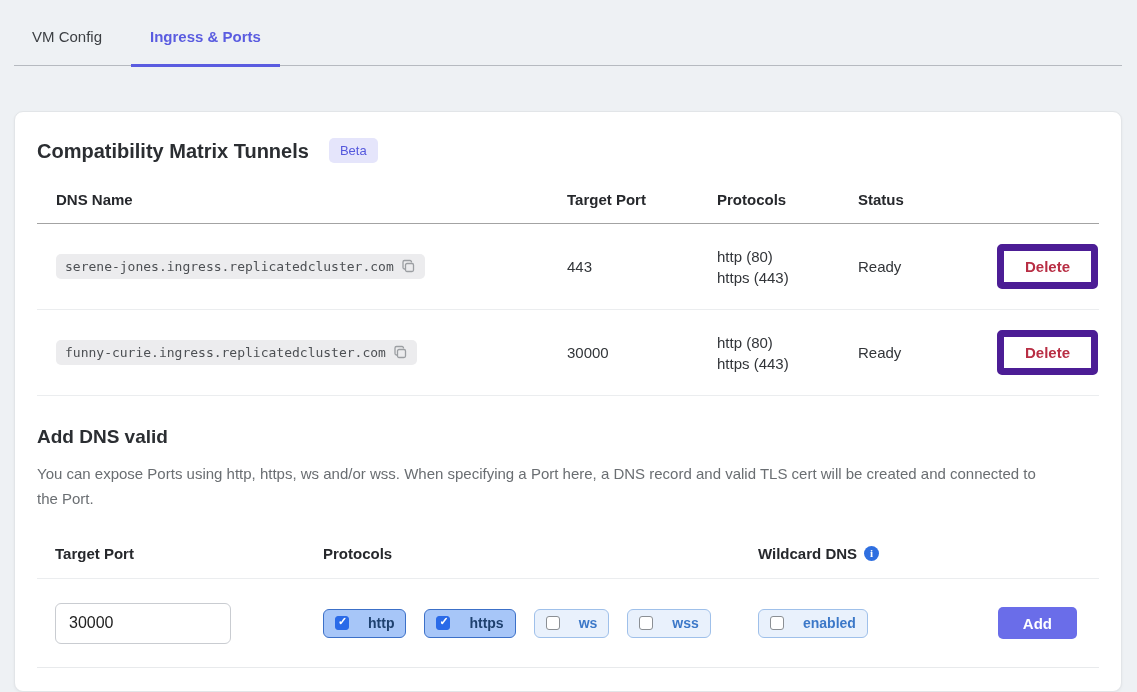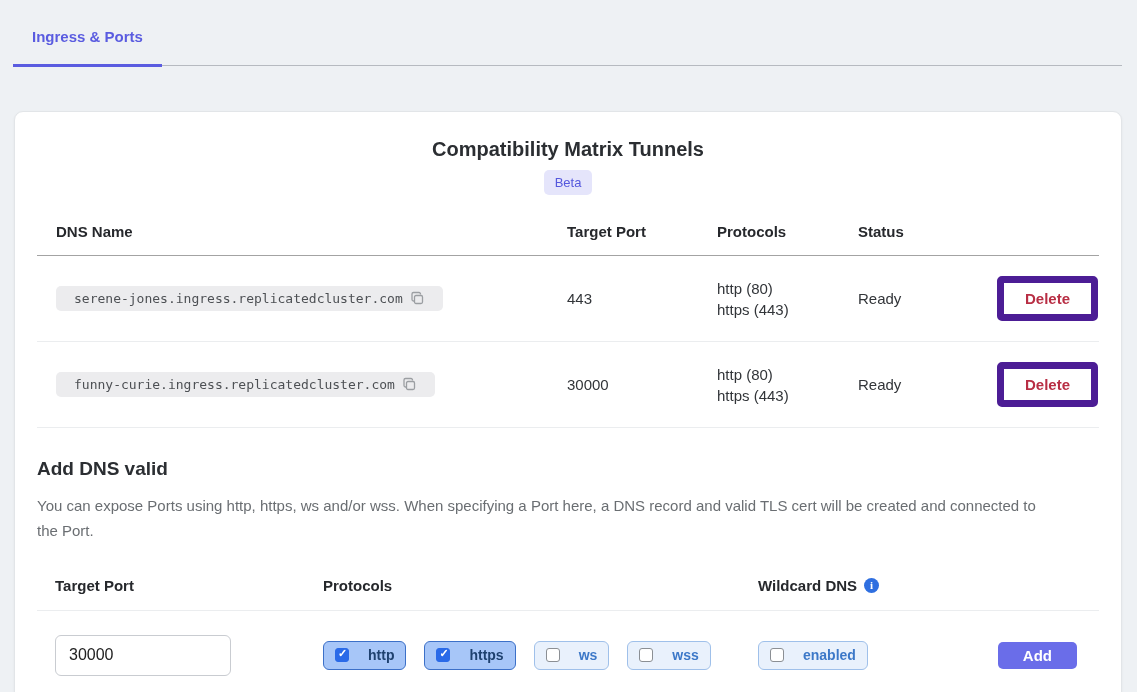--- a/index.html
+++ b/index.html
@@ -36,21 +36,21 @@
 
   
   .card {
     margin: 45px 15px 0 14px;
     background: #fff;
     border: 1px solid #e2e5e8;
     border-radius: 9px;
     box-shadow: 0 1px 3px rgba(0,0,0,0.05);
     padding: 26px 22px 22px;
   }
-  .card-title-row { display: flex; align-items: center; gap: 9px; flex-direction: column; }
+  .card-title-row { display: flex; align-items: flex-end; gap: 20px; }
   .card-title { font-size: 20px; font-weight: 700; color: #2b2e32; }
   .beta-badge {
     background: #e5e5fb; color: #5558dd;
     font-size: 13px; font-weight: 400;
     padding: 5px 11px; border-radius: 5px;
   }
 
   
   table.tunnels { width: 100%; border-collapse: collapse; margin-top: 12px; table-layout: fixed; }
   .tunnels th {
@@ -61,21 +61,21 @@
     font-size: 15px; color: #323539;
     padding: 20px 0; border-bottom: 1px solid #ebedef;
     vertical-align: middle;
   }
   .tunnels th:first-child, .tunnels td:first-child { padding-left: 19px; }
   .tunnels th:last-child, .tunnels td:last-child { text-align: right; padding-right: 22px; }
 
   .dns-pill {
     display: inline-flex; align-items: center; gap: 7px;
     background: #ececee; border-radius: 5px;
-    padding: 5px 18px;
+    padding: 5px 9px;
     font-family: "DejaVu Sans Mono", "Liberation Mono", monospace;
     font-size: 13px; color: #4d5054;
     white-space: nowrap;
   }
   .copy-icon { display: inline-flex; cursor: pointer; color: #9b9ea2; }
   .protocols-cell div { line-height: 21px; }
   .delete-btn {
     font-family: inherit;
     background: #fff; border: 7px solid #4c1d95; color: #b82e44;
     font-weight: 700; font-size: 15px;
@@ -131,29 +131,30 @@
   .pill.checked .box { background: #2a6ae8; border-color: #2a6ae8; }
   .pill.checked .box::after {
     content: "✓"; position: absolute; left: 2px; top: -2px;
     color: #fff; font-size: 11px; font-weight: 700;
   }
 
   .add-btn {
     font-family: inherit;
     background: #6a6de9; color: #fff; border: none;
     font-size: 15px; font-weight: 700;
-    border-radius: 5px; padding: 0 25px; height: 27px; cursor: pointer;
+    border-radius: 5px; padding: 0 25px; height: 32px; cursor: pointer;
   }
 
   .bottom-rule { border-top: 1px solid #e8eaec; margin: 0 0 1px; }
 </style>
 </head>
 <body>
 
 <div class="tabbar">
+  <div class="tab">VM Config</div>
   <div class="tab active">Ingress &amp; Ports</div>
 </div>
 
 <div class="card">
 
   <div class="card-title-row">
     <span class="card-title">Compatibility Matrix Tunnels</span>
     <span class="beta-badge">Beta</span>
   </div>
 

